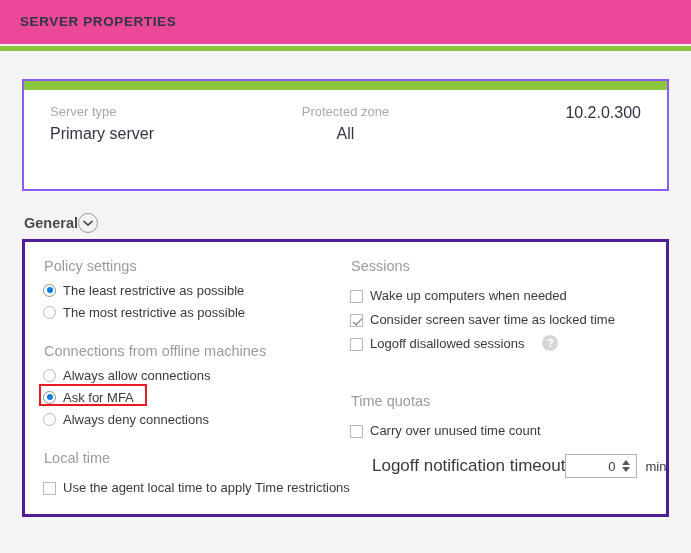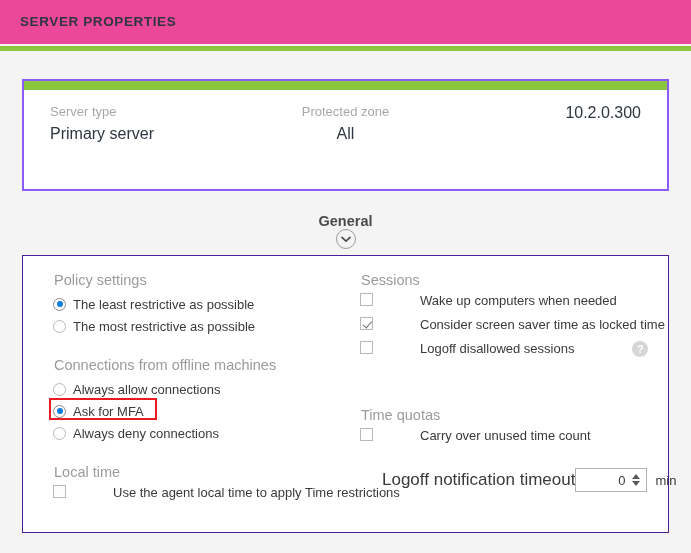--- a/index.html
+++ b/index.html
@@ -70,47 +70,46 @@
 
   
   .section-wrap {
     padding: 22px 22px 0 22px;
     position: relative;
   }
   .section-head {
     display: flex;
     align-items: center;
     padding: 0 2px 6px 2px;
-    flex-direction: column;
   }
   .section-title {
     font-size: 14.5px;
     font-weight: bold;
     color: #4a4a4a;
   }
   .collapse-btn {
     width: 18px;
     height: 18px;
     border-radius: 50%;
     border: 1px solid #9a9a9a;
     display: flex;
     align-items: center;
     justify-content: center;
     cursor: pointer;
     background: #f4f4f4;
   }
   .collapse-btn svg { display: block; }
 
   .section-body {
-    border: 1px solid #4c1d95;
+    border: 3px solid #4c1d95;
     background: #ffffff;
     box-sizing: border-box;
     height: 278px;
     display: flex;
-    padding: 16px 0 0 16px;
+    padding: 16px 0 0 4px;
   }
   .col-left {
     width: 314px;
     padding-left: 14px;
     box-sizing: border-box;
   }
   .col-right {
     flex: 1;
     padding-left: 7px;
     box-sizing: border-box;
@@ -168,24 +167,23 @@
     top: -2px;
     width: 108px;
     height: 22px;
     box-sizing: border-box;
     pointer-events: none;
   }
 
   
   .chk-row {
     display: flex;
-    align-items: flex-start;
+    align-items: flex-end;
     height: 24px;
     cursor: pointer;
-    gap: 40px;
   }
   .checkbox {
     width: 13px;
     height: 13px;
     border: 1px solid #b9b9b9;
     background: #fdfdfd;
     box-sizing: border-box;
     margin-right: 7px;
     flex: none;
     position: relative;

